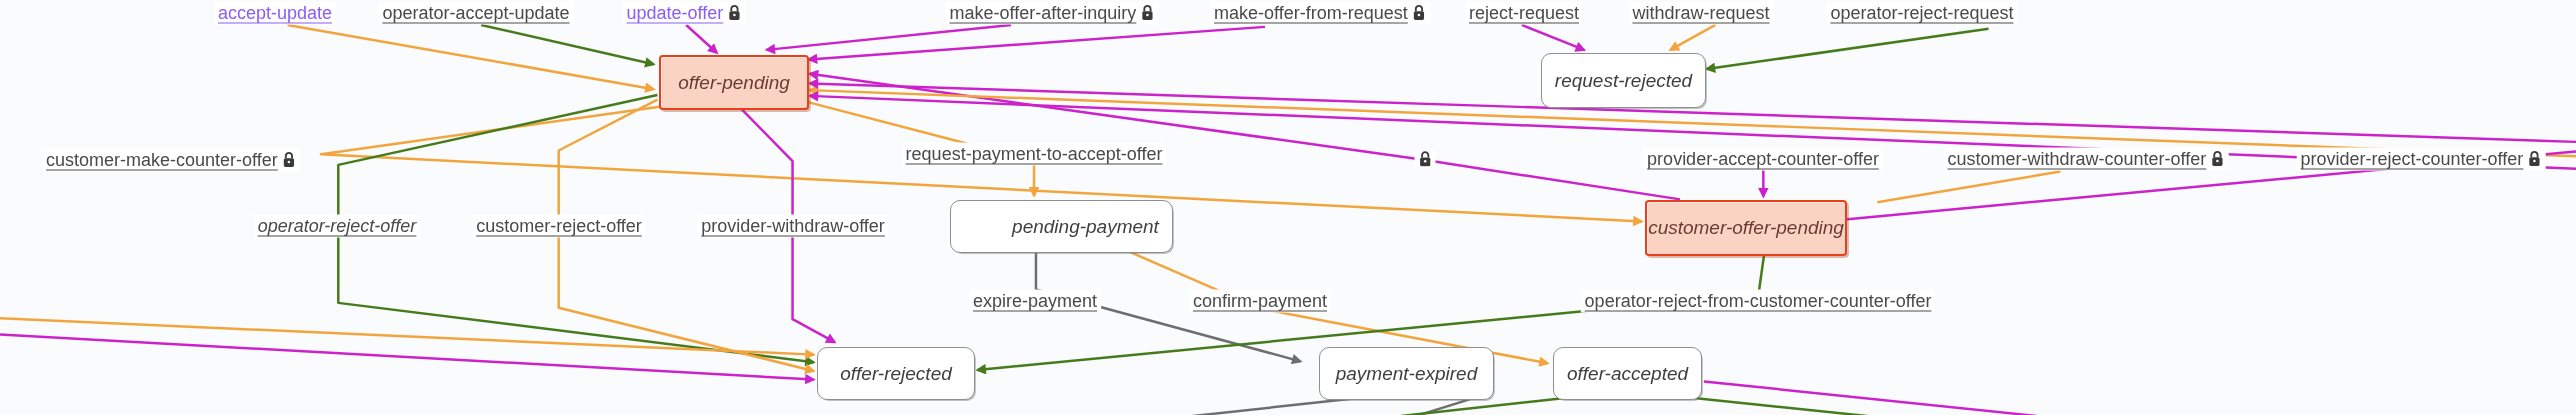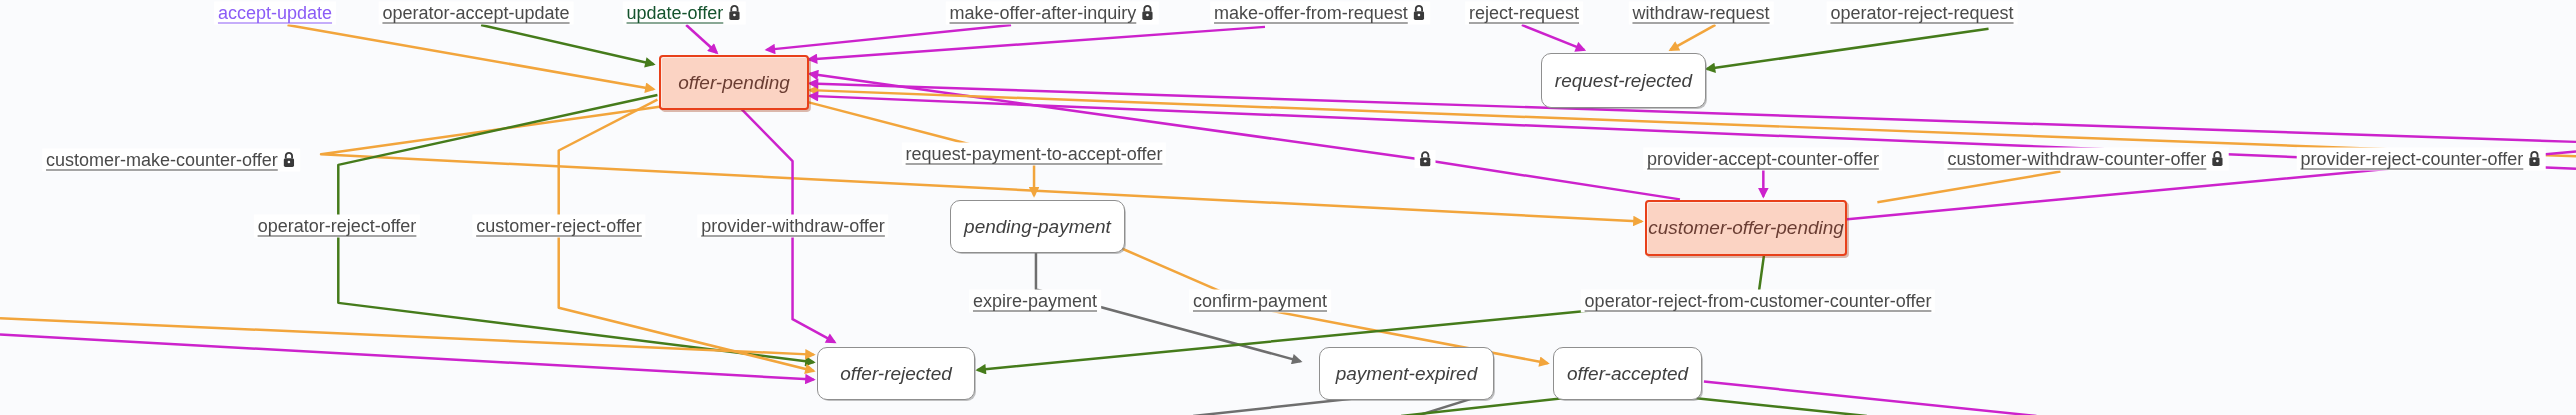--- a/index.html
+++ b/index.html
@@ -78,34 +78,34 @@
       <polyline points="1925,229 2526,173 2688,158" class="edge" stroke="#cc22cc"></polyline>
       <polyline points="1420,415 1245,434" class="edge" stroke="#6e6e6e"></polyline>
       <polyline points="1545,413 1478,434" class="edge" stroke="#6e6e6e"></polyline>
       <polyline points="1645,414 1462,434" class="edge" stroke="#457b1b"></polyline>
       <polyline points="1755,414 1948,434" class="edge" stroke="#457b1b"></polyline>
       <polyline points="1778,398 2125,434" class="edge" stroke="#cc22cc"></polyline>
     </svg>
   <div id="nodes-layer">
       <div class="state-node highlighted" style="left: 659px; top: 55px; width: 146px; height: 51px;">offer-pending</div>
       <div class="state-node" style="left: 1541px; top: 53px; width: 163px; height: 53px;">request-rejected</div>
-      <div class="state-node" style="left: 950px; top: 200px; width: 173px; height: 51px;">pending-payment</div>
+      <div class="state-node" style="left: 950px; top: 200px; width: 173px; height: 51px; padding-left: 48px;">pending-payment</div>
       <div class="state-node highlighted" style="left: 1645px; top: 200px; width: 198px; height: 52px;">customer-offer-pending</div>
       <div class="state-node" style="left: 817px; top: 347px; width: 156px; height: 51px;">offer-rejected</div>
       <div class="state-node" style="left: 1319px; top: 347px; width: 173px; height: 51px;">payment-expired</div>
       <div class="state-node" style="left: 1553px; top: 347px; width: 147px; height: 51px;">offer-accepted</div>
     </div>
   <div id="labels-layer">
       <div class="edge-label" style="left: 275px; top: 12.5px; background: rgb(255, 255, 255); color: #8b5cf6;">
         <span class="lbl">accept-update</span>
       </div>
       <div class="edge-label" style="left: 476px; top: 12.5px; background: rgb(255, 255, 255); color: rgb(74, 74, 74);">
         <span class="lbl">operator-accept-update</span>
       </div>
-      <div class="edge-label" style="left: 684px; top: 12.5px; background: rgb(255, 255, 255); color: #14532d;">
+      <div class="edge-label" style="left: 684px; top: 12.5px; background: rgb(255, 255, 255); color: #8b5cf6;">
         <span class="lbl">update-offer</span>
         <svg class="lock-icon" viewBox="0 0 12 15" style="color: rgb(58, 58, 58);">
     <path d="M3.1 6.2 V4.1 a2.9 2.9 0 1 1 5.8 0 V6.2" fill="none" stroke="currentColor" stroke-width="1.7"></path>
     <rect x="1.3" y="6.2" width="9.4" height="8" rx="1.5" fill="currentColor"></rect>
     <circle cx="6" cy="9.6" r="1.2" fill="#ffffff"></circle>
   </svg>
       </div>
       <div class="edge-label" style="left: 1052px; top: 12.5px; background: rgb(255, 255, 255); color: rgb(74, 74, 74);">
         <span class="lbl">make-offer-after-inquiry</span>
         <svg class="lock-icon" viewBox="0 0 12 15" style="color: rgb(58, 58, 58);">
@@ -161,21 +161,21 @@
   </svg>
       </div>
       <div class="edge-label" style="left: 2421px; top: 159px; background: rgb(255, 255, 255); color: rgb(74, 74, 74);">
         <span class="lbl">provider-reject-counter-offer</span>
         <svg class="lock-icon" viewBox="0 0 12 15" style="color: rgb(58, 58, 58);">
     <path d="M3.1 6.2 V4.1 a2.9 2.9 0 1 1 5.8 0 V6.2" fill="none" stroke="currentColor" stroke-width="1.7"></path>
     <rect x="1.3" y="6.2" width="9.4" height="8" rx="1.5" fill="currentColor"></rect>
     <circle cx="6" cy="9.6" r="1.2" fill="#ffffff"></circle>
   </svg>
       </div>
-      <div class="edge-label" style="left: 337px; top: 226px; background: rgb(255, 255, 255); color: rgb(74, 74, 74);">
+      <div class="edge-label" style="left: 337px; top: 226px; background: rgb(255, 255, 255); color: rgb(74, 74, 74); font-style: italic;">
         <span class="lbl">operator-reject-offer</span>
       </div>
       <div class="edge-label" style="left: 559px; top: 226px; background: rgb(255, 255, 255); color: rgb(74, 74, 74);">
         <span class="lbl">customer-reject-offer</span>
       </div>
       <div class="edge-label" style="left: 793px; top: 226px; background: rgb(255, 255, 255); color: rgb(74, 74, 74);">
         <span class="lbl">provider-withdraw-offer</span>
       </div>
       <div class="edge-label" style="left: 1035px; top: 301px; background: rgb(255, 255, 255); color: rgb(74, 74, 74);">
         <span class="lbl">expire-payment</span>

